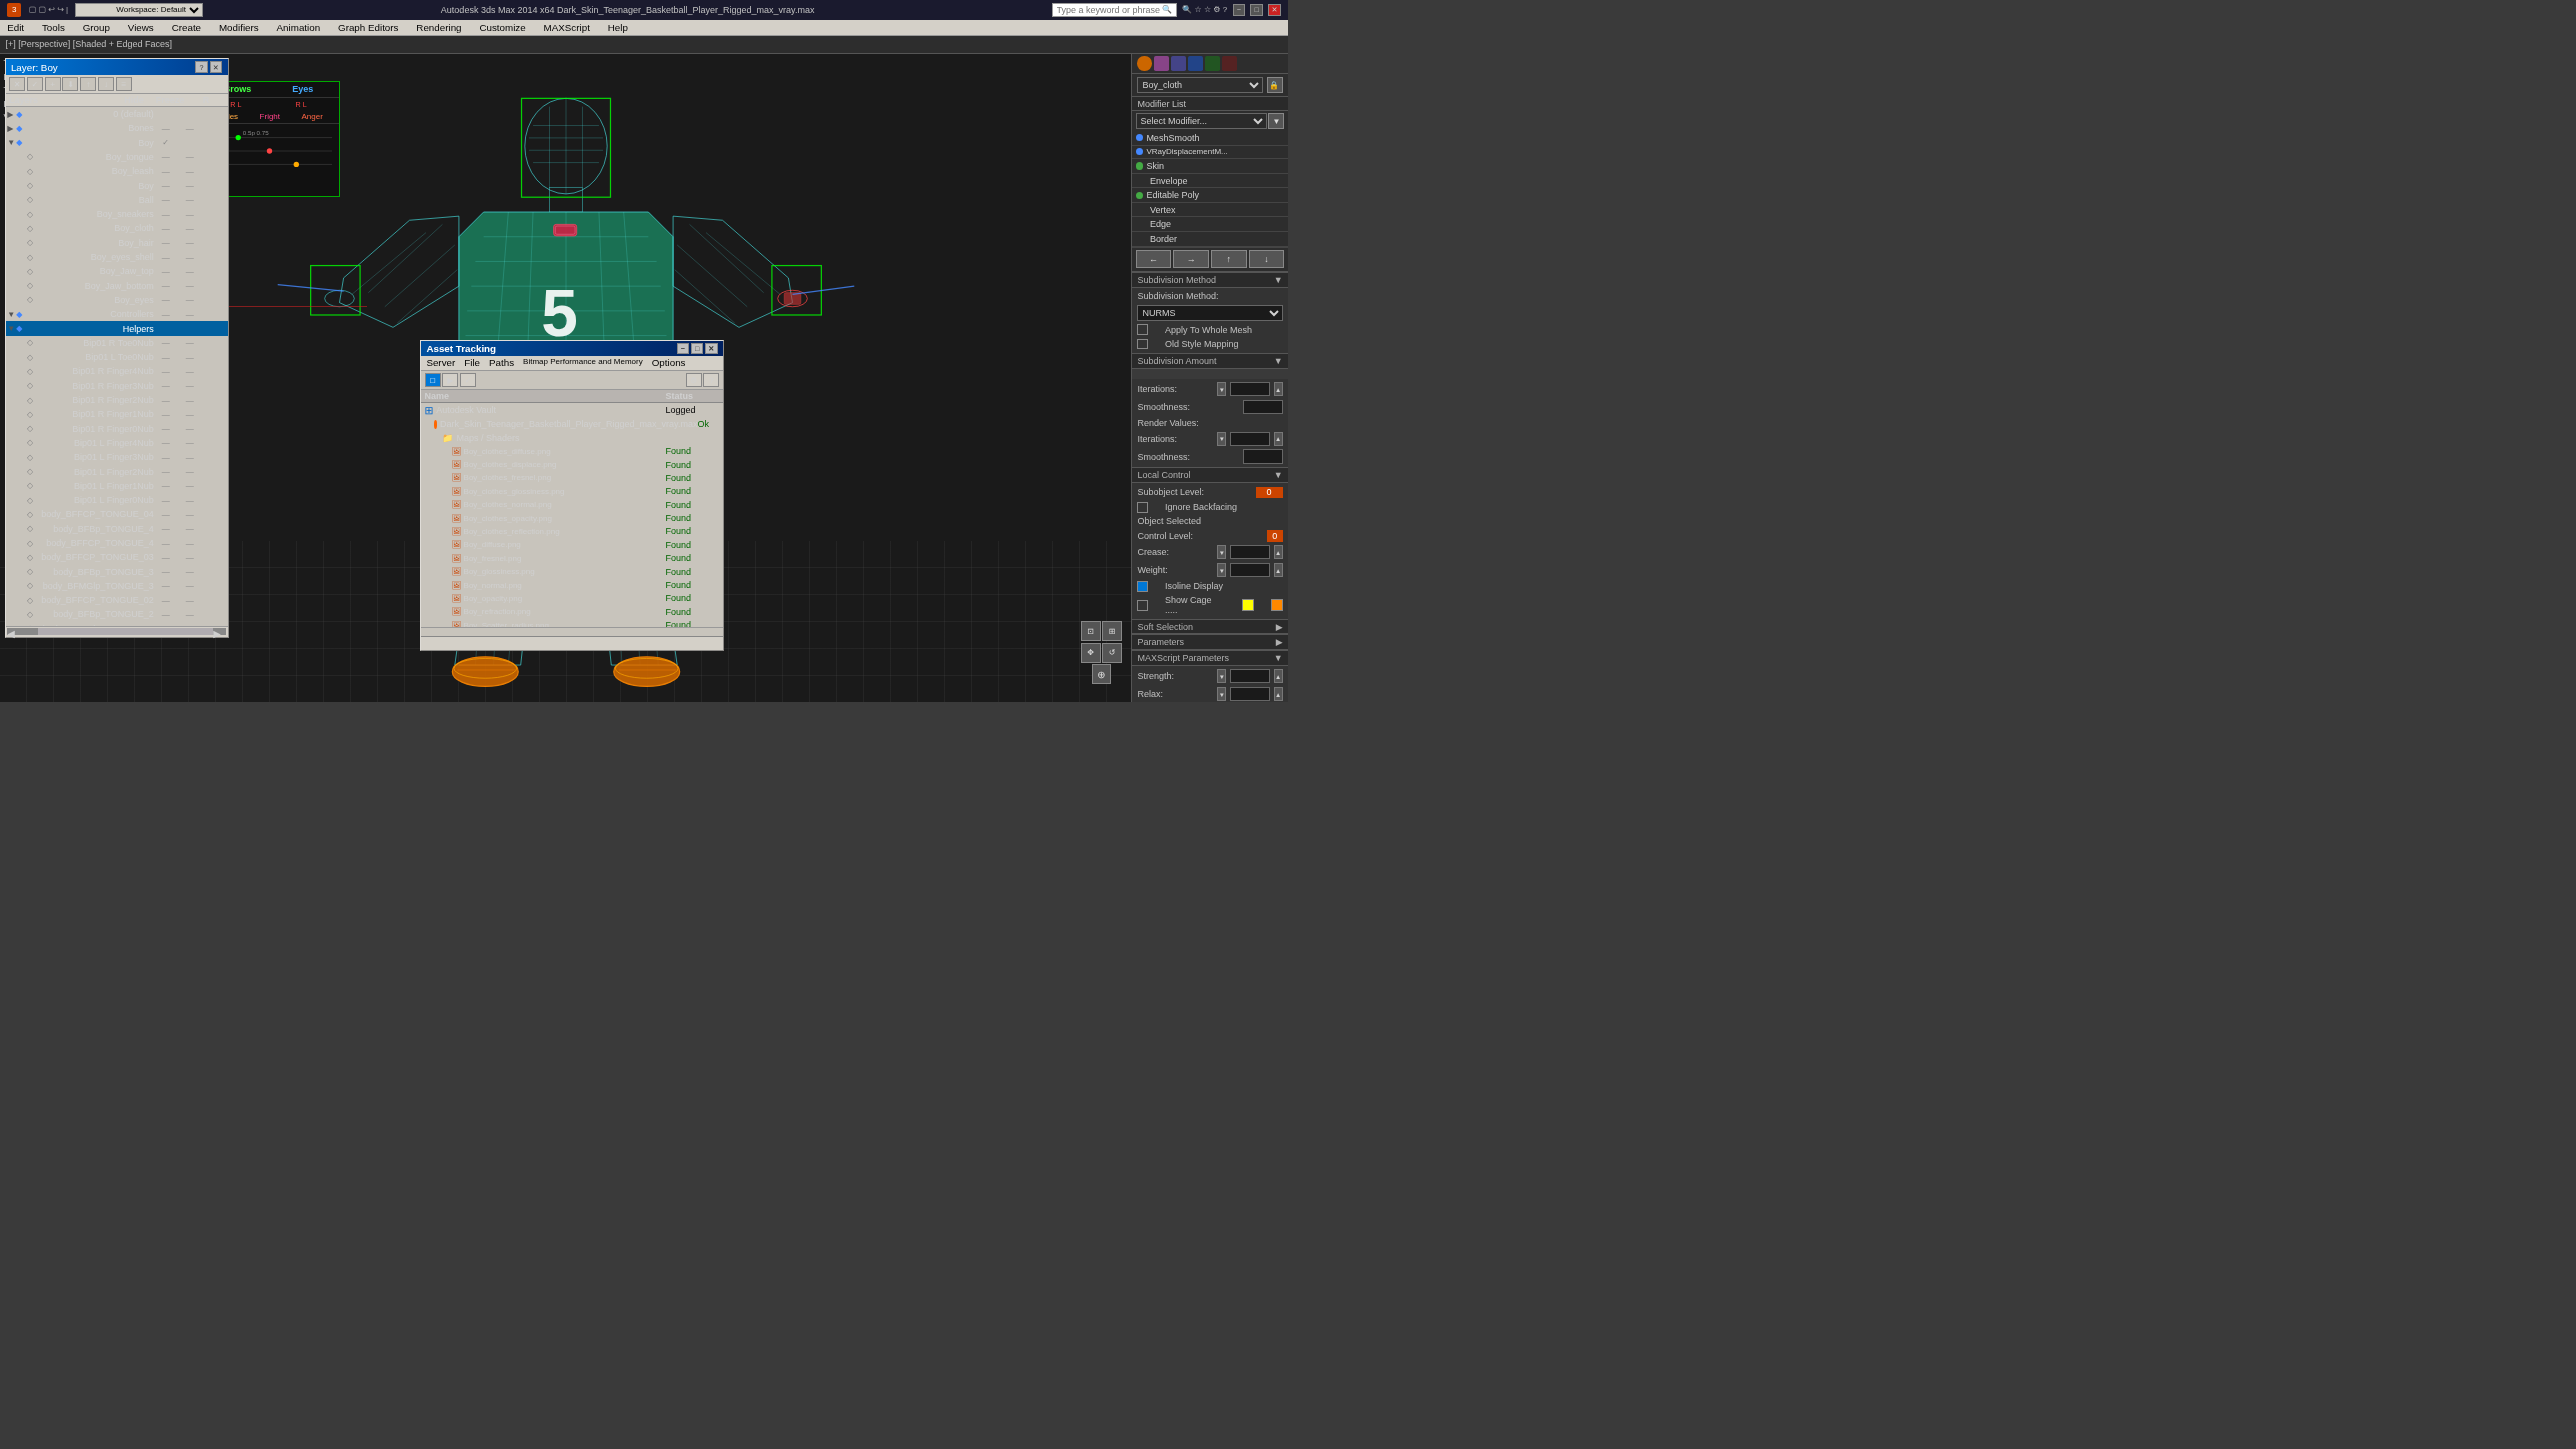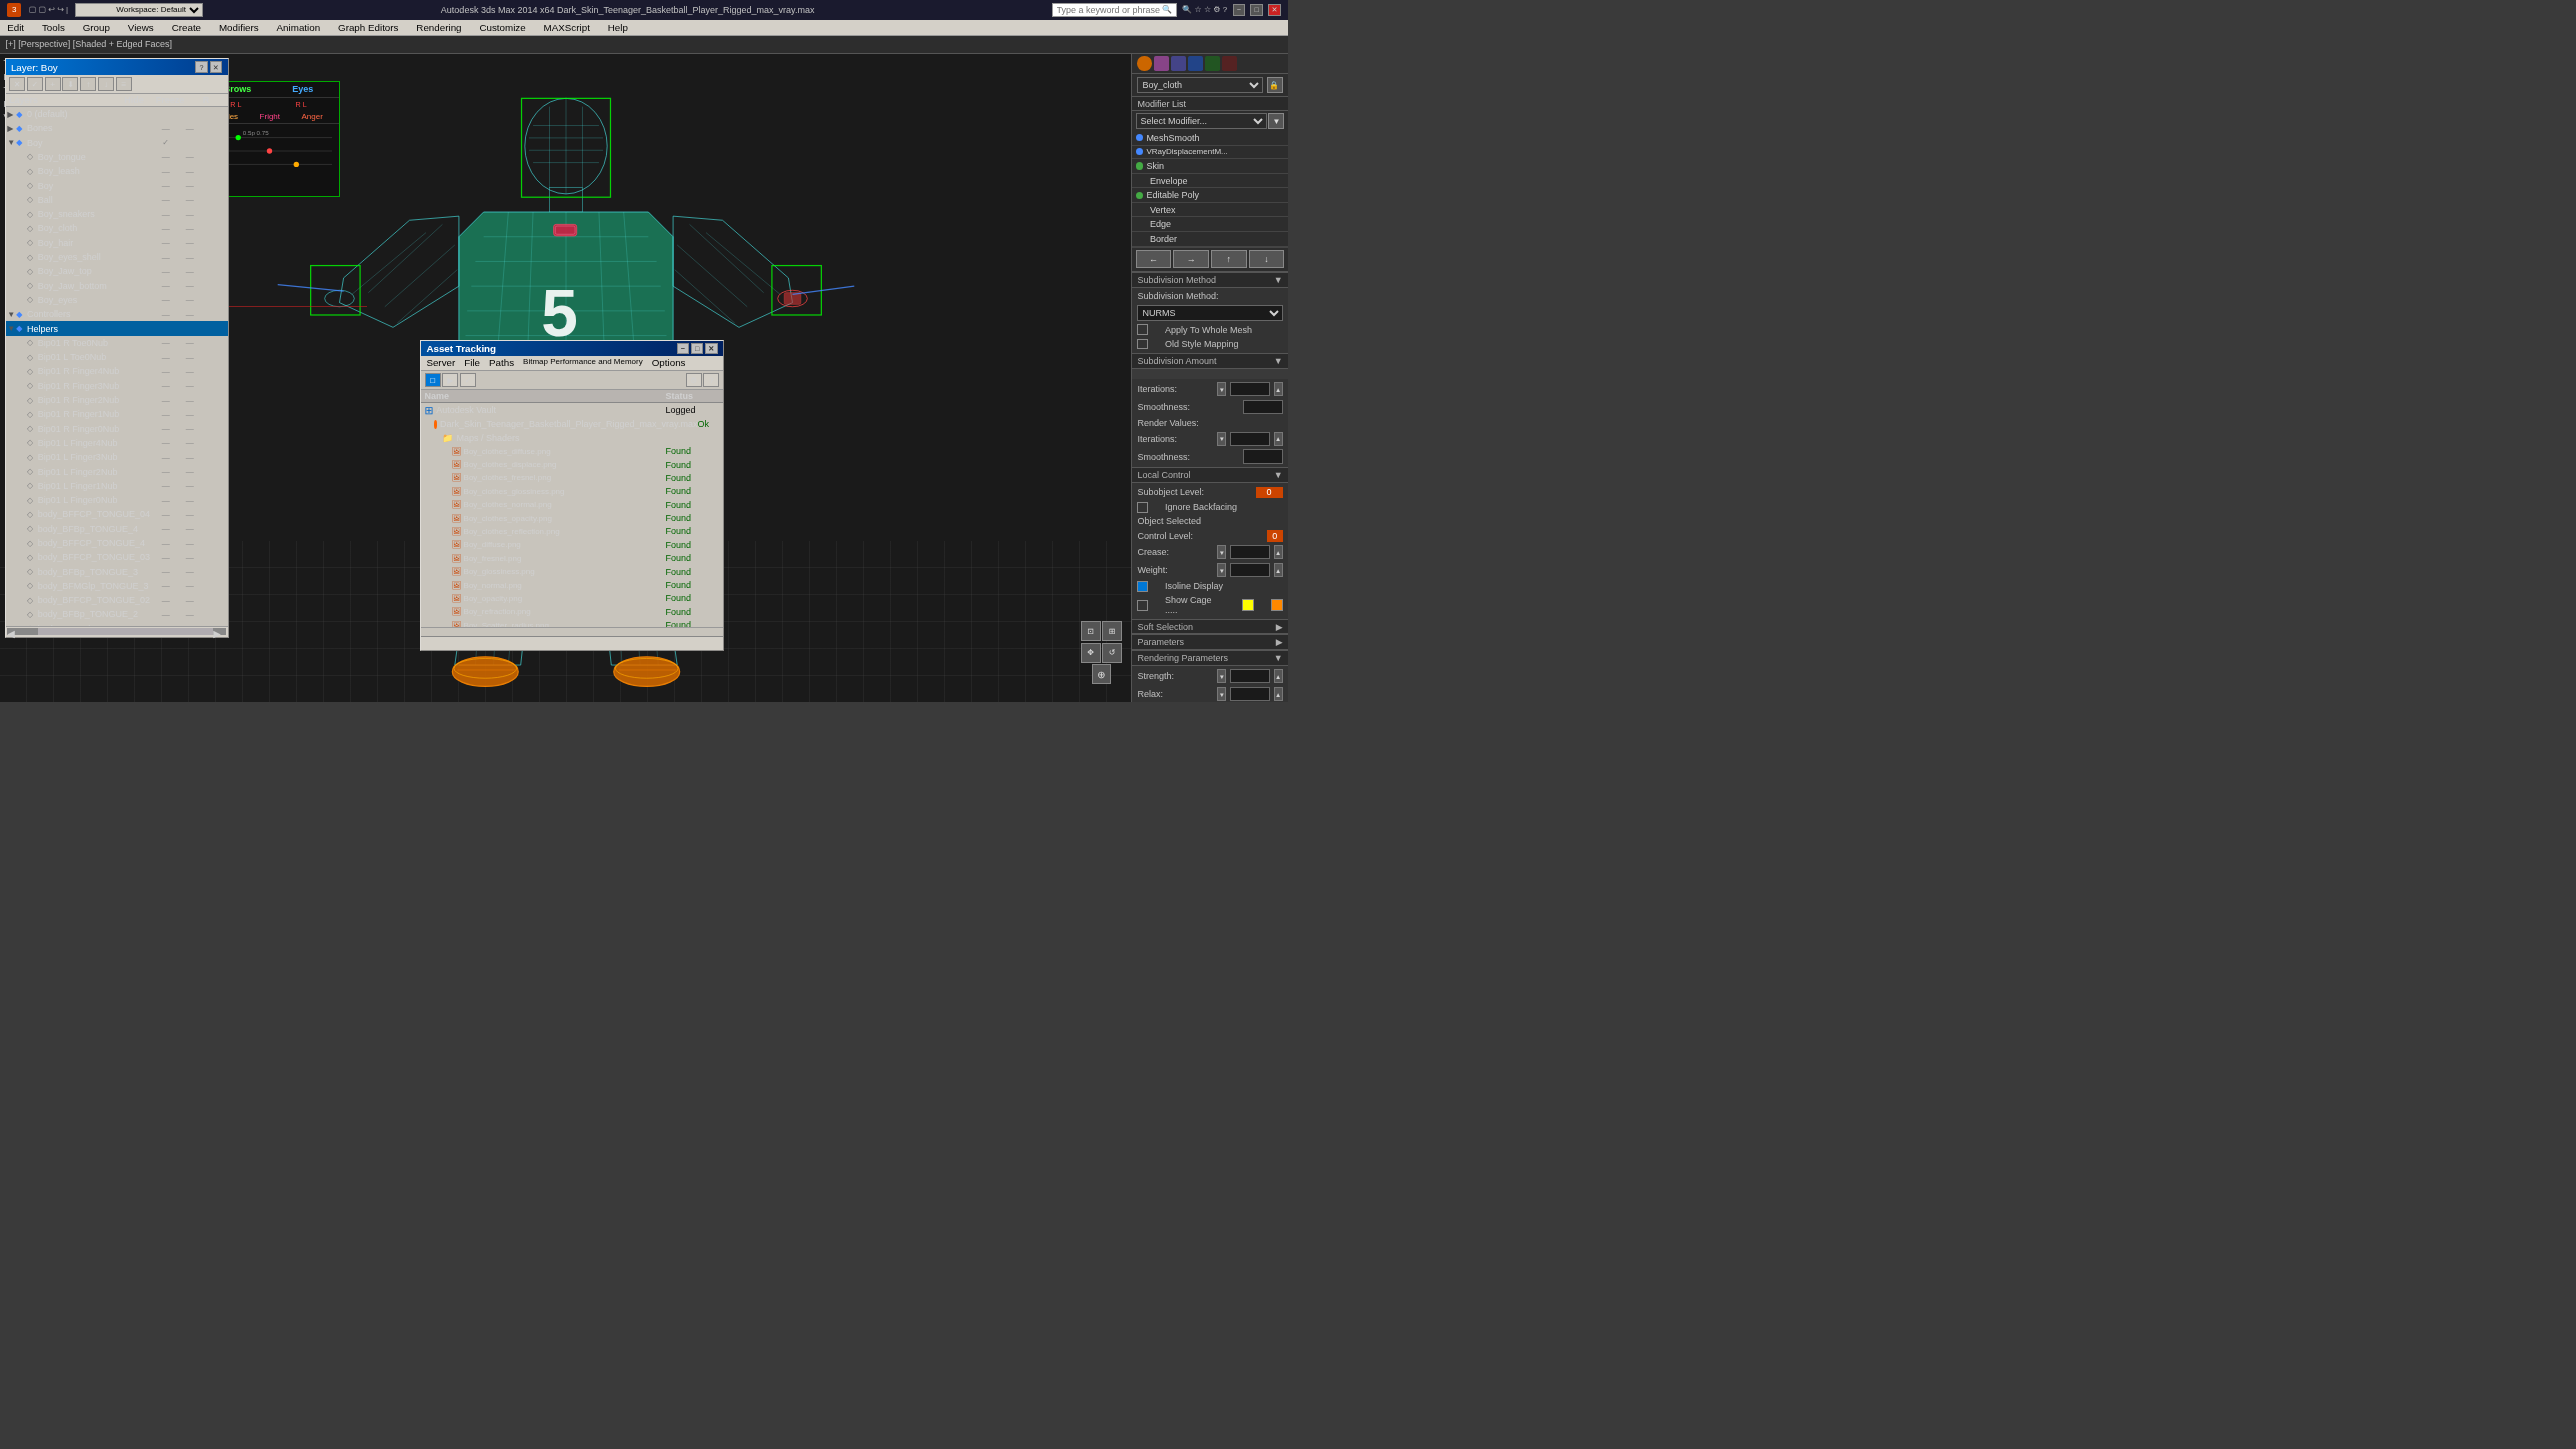--- a/index.html
+++ b/index.html
@@ -144,21 +144,21 @@
     .layer-row {
       display: flex;
       align-items: center;
       padding: 0.9px 1.8px;
       min-height: 14.3px;
       cursor: pointer;
     }
     .layer-row.selected { background: #0060a0; color: #fff; }
     .layer-expand { width: 9px; font-size: 8px; color: #555; }
     .layer-icon { width: 10.7px; font-size: 8px; }
-    .layer-name { flex: 1; }
+    .layer-name { flex: 1; text-align: right; }
     .layer-col { width: 24px; text-align: center; font-size: 8px; color: #888; }
     #layer-scrollbar {
       height: 10.7px;
       background: #d4d0c8;
       border-top: 0.9px solid #999;
       display: flex;
       align-items: center;
       padding: 0 1.8px;
     }
     #layer-scrollbar-track {
@@ -1210,21 +1210,21 @@
       <span>Soft Selection</span>
       <span>▶</span>
     </div>
 
     <div class="rp-section-header">
       <span>Parameters</span>
       <span>▶</span>
     </div>
 
     <div class="rp-section-header">
-      <span>Rendering Parameters</span>
+      <span>MAXScript Parameters</span>
       <span>▼</span>
     </div>
     <div style="background:#333;padding:1.8px 0;">
       <div class="rp-param-row">
         <span class="rp-param-label">Strength:</span>
         <div class="rp-param-arrow">▼</div>
         <input type="text" class="rp-param-value" style="">
         <div class="rp-param-arrow">▲</div>
       </div>
       <div class="rp-param-row">

